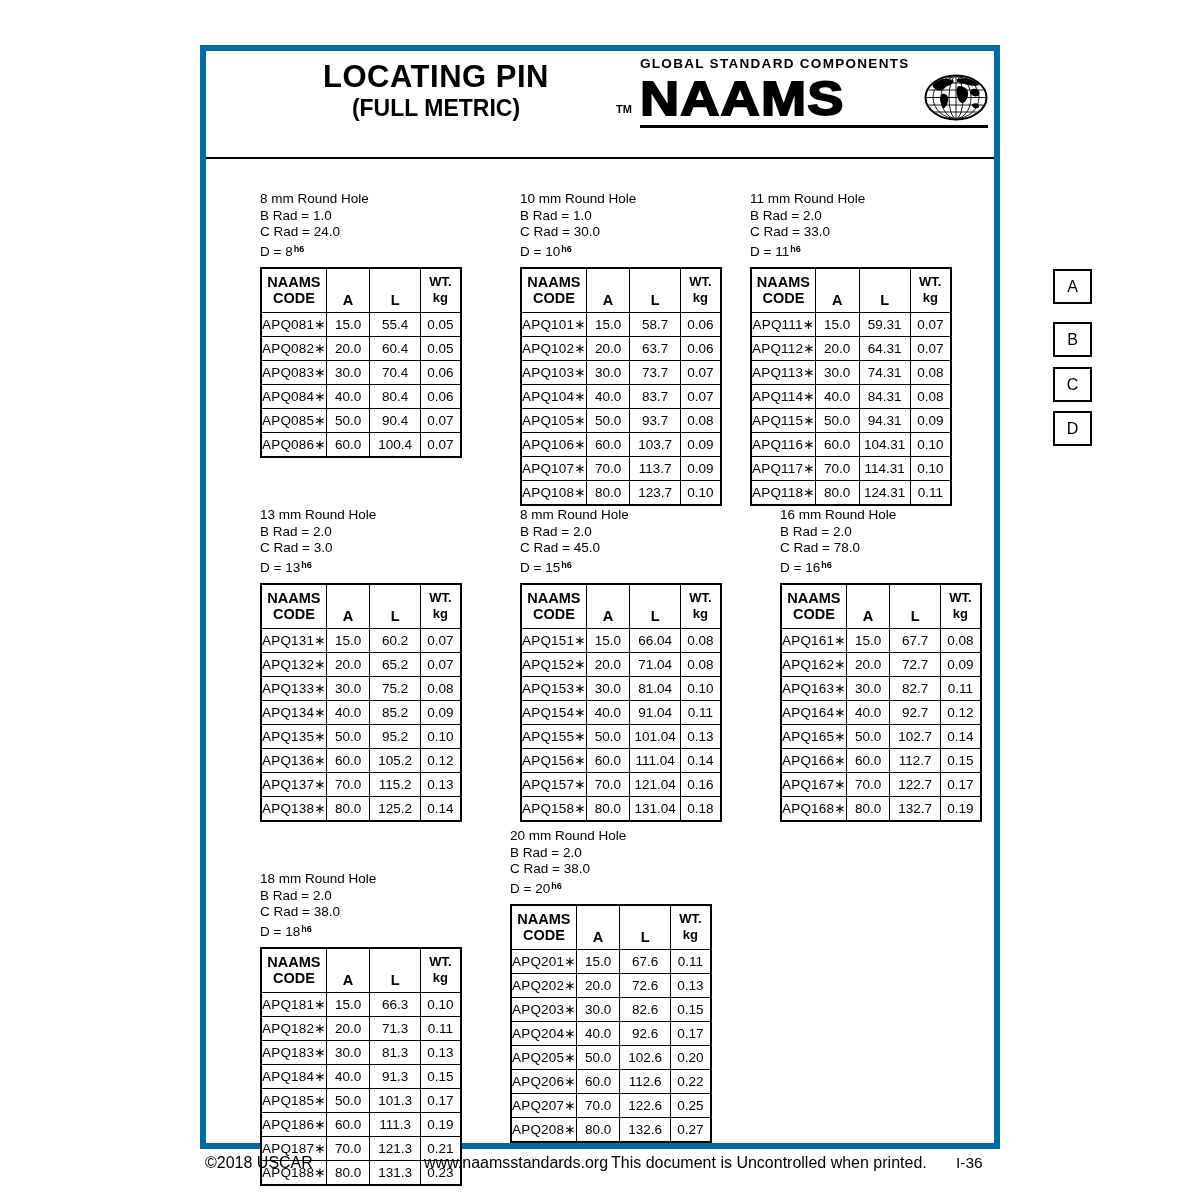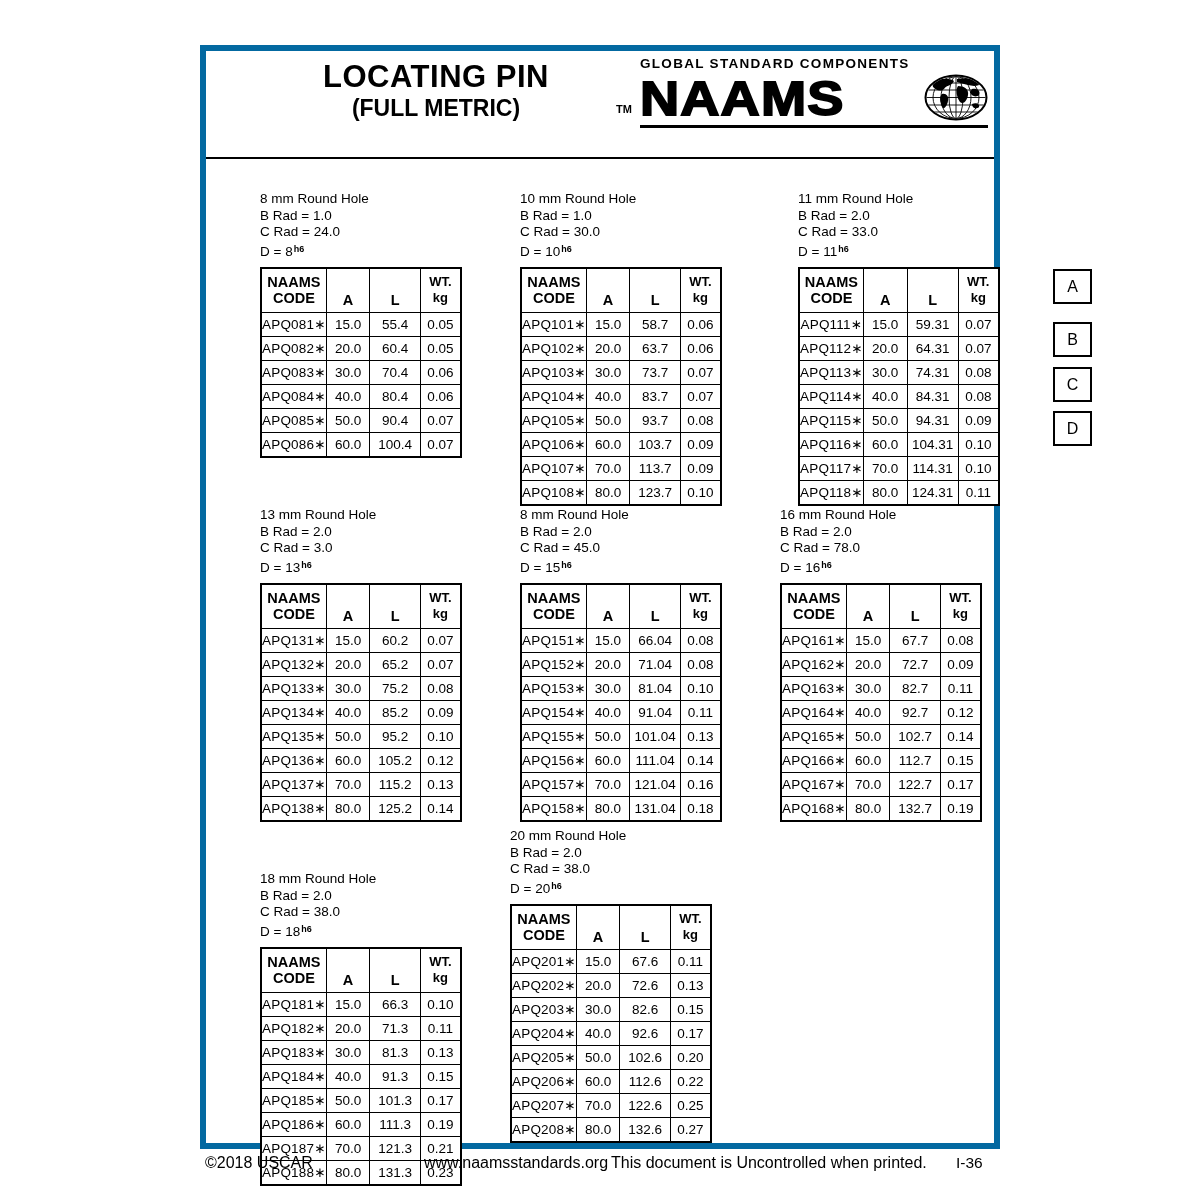--- a/index.html
+++ b/index.html
@@ -242,21 +242,21 @@
             </tr>
             <tr>
               <td>APQ108∗</td>
               <td>80.0</td>
               <td>123.7</td>
               <td>0.10</td>
             </tr>
           </tbody>
         </table>
       </section>
-      <section class="group" style="left: 544px; top: 140px;">
+      <section class="group" style="left: 496px; top: 140px;">
         <div class="info">
           <div>11 mm Round Hole</div>
           <div>B Rad = 2.0</div>
           <div>C Rad = 33.0</div>
           <div><span>D = 11</span><sup>h6</sup></div>
         </div>
         <table>
           <colgroup>
             <col style="width: 64px;">
             <col style="width: 44px;">

